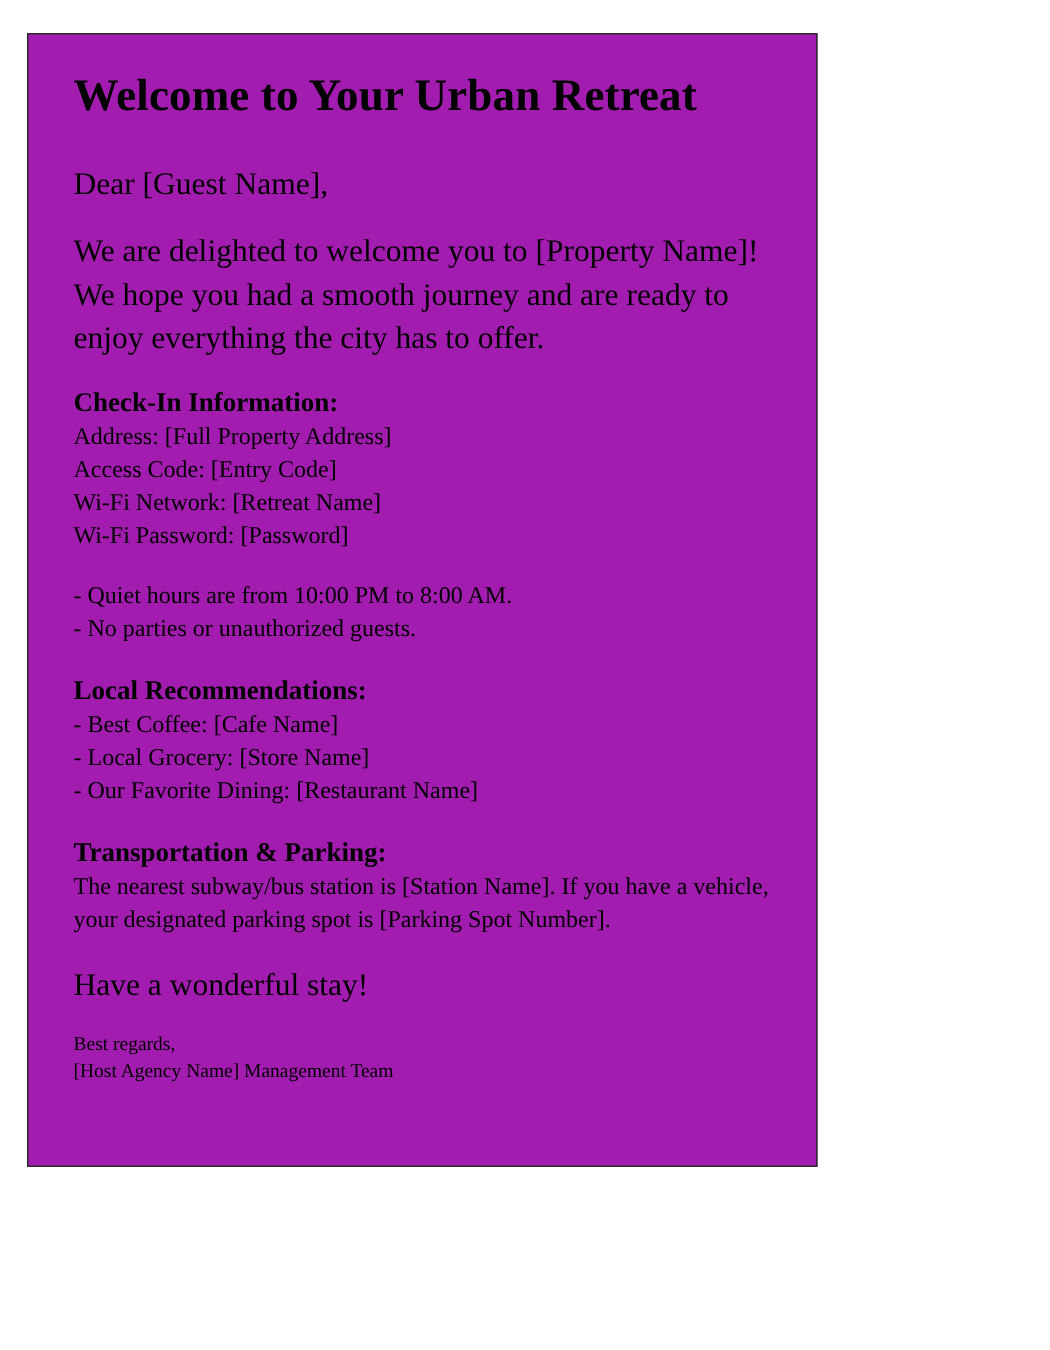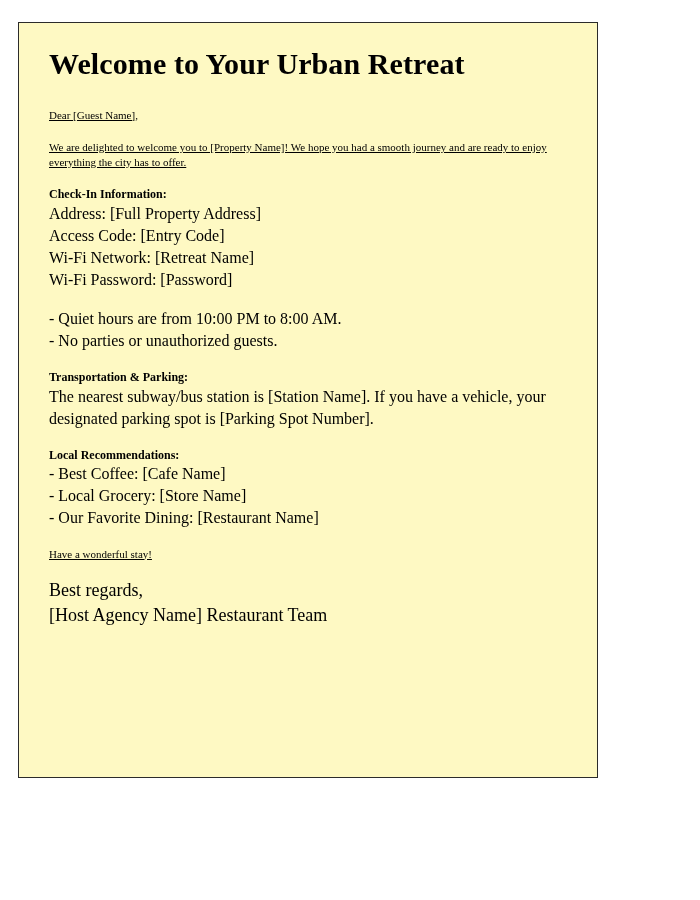--- a/index.html
+++ b/index.html
@@ -11,64 +11,63 @@
     width: 700px;
     height: 900px;
     font-family: "Liberation Serif", serif;
     color: #000000;
     overflow: hidden;
   }
   .page {
     position: absolute;
     left: 18px;
     top: 22px;
-    width: 580px;
+    width: 527px;
     height: 756px;
     border: 1px solid #2b2b2b;
     box-sizing: border-box;
-    background: #fef9c3;
+    background: #a21caf;
   }
   .content {
     padding: 24px 30px 0 30px;
   }
   .doc-title {
     font-family: "Liberation Serif", serif;
     font-size: 30px;
     font-weight: bold;
     letter-spacing: 0.1px;
     margin: 0 0 26px 0;
     line-height: 1.15;
   }
   .para {
-    font-size: 11px;
+    font-size: 21px;
     line-height: 1.38;
     margin: 0 0 16px 0;
     max-width: 585px;
-    text-decoration: underline;
   }
   .salutation {
     margin-bottom: 17px;
   }
   .block {
     margin: 0 0 17px 0;
   }
   .block-heading {
-    font-size: 12px;
+    font-size: 18px;
     font-weight: bold;
     line-height: 1.38;
     margin: 0;
   }
   .line {
     font-size: 16px;
     line-height: 1.38;
     margin: 0;
     max-width: 585px;
   }
   .closing-line {
-    font-size: 18px;
+    font-size: 13px;
     line-height: 1.38;
     margin: 0;
   }
   .sign-off { margin-top: 0; }
 </style>
 </head>
 <body>
 
 <div class="page">
   <div class="content">
@@ -86,33 +85,33 @@
       <p class="line">Wi-Fi Network: [Retreat Name]</p>
       <p class="line">Wi-Fi Password: [Password]</p>
     </div>
 
     <div class="block">
       <p class="line">- Quiet hours are from 10:00 PM to 8:00 AM.</p>
       <p class="line">- No parties or unauthorized guests.</p>
     </div>
 
     <div class="block">
-      <p class="block-heading">Transportation &amp; Parking:</p>
-      <p class="line">The nearest subway/bus station is [Station Name]. If you have a vehicle, your designated parking spot is [Parking Spot Number].</p>
-    </div>
-
-    <div class="block">
       <p class="block-heading">Local Recommendations:</p>
       <p class="line">- Best Coffee: [Cafe Name]</p>
       <p class="line">- Local Grocery: [Store Name]</p>
       <p class="line">- Our Favorite Dining: [Restaurant Name]</p>
+    </div>
+
+    <div class="block">
+      <p class="block-heading">Transportation &amp; Parking:</p>
+      <p class="line">The nearest subway/bus station is [Station Name]. If you have a vehicle, your designated parking spot is [Parking Spot Number].</p>
     </div>
 
 
     <p class="para">Have a wonderful stay!</p>
 
     <div class="block sign-off">
       <p class="closing-line">Best regards,</p>
-      <p class="closing-line">[Host Agency Name] Restaurant Team</p>
+      <p class="closing-line">[Host Agency Name] Management Team</p>
     </div>
 
   </div>
 </div>
 
 </body></html>

